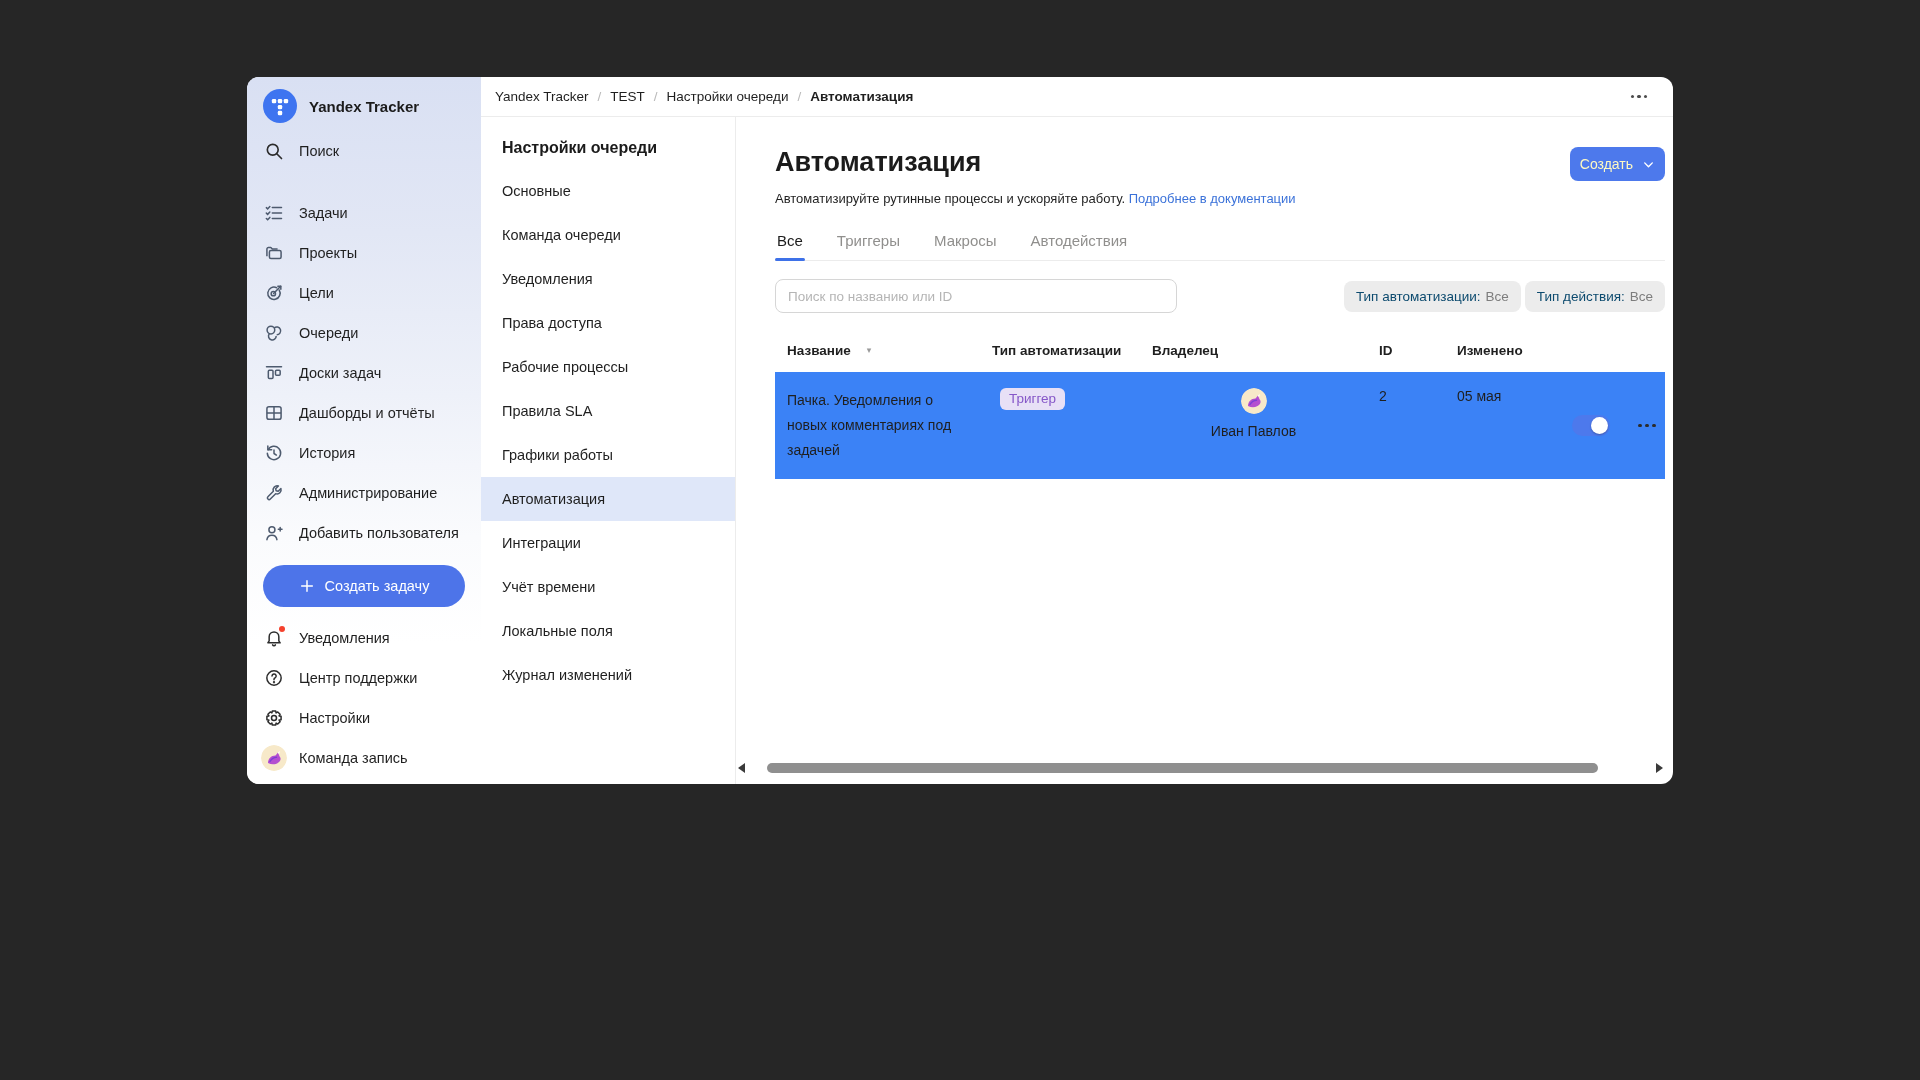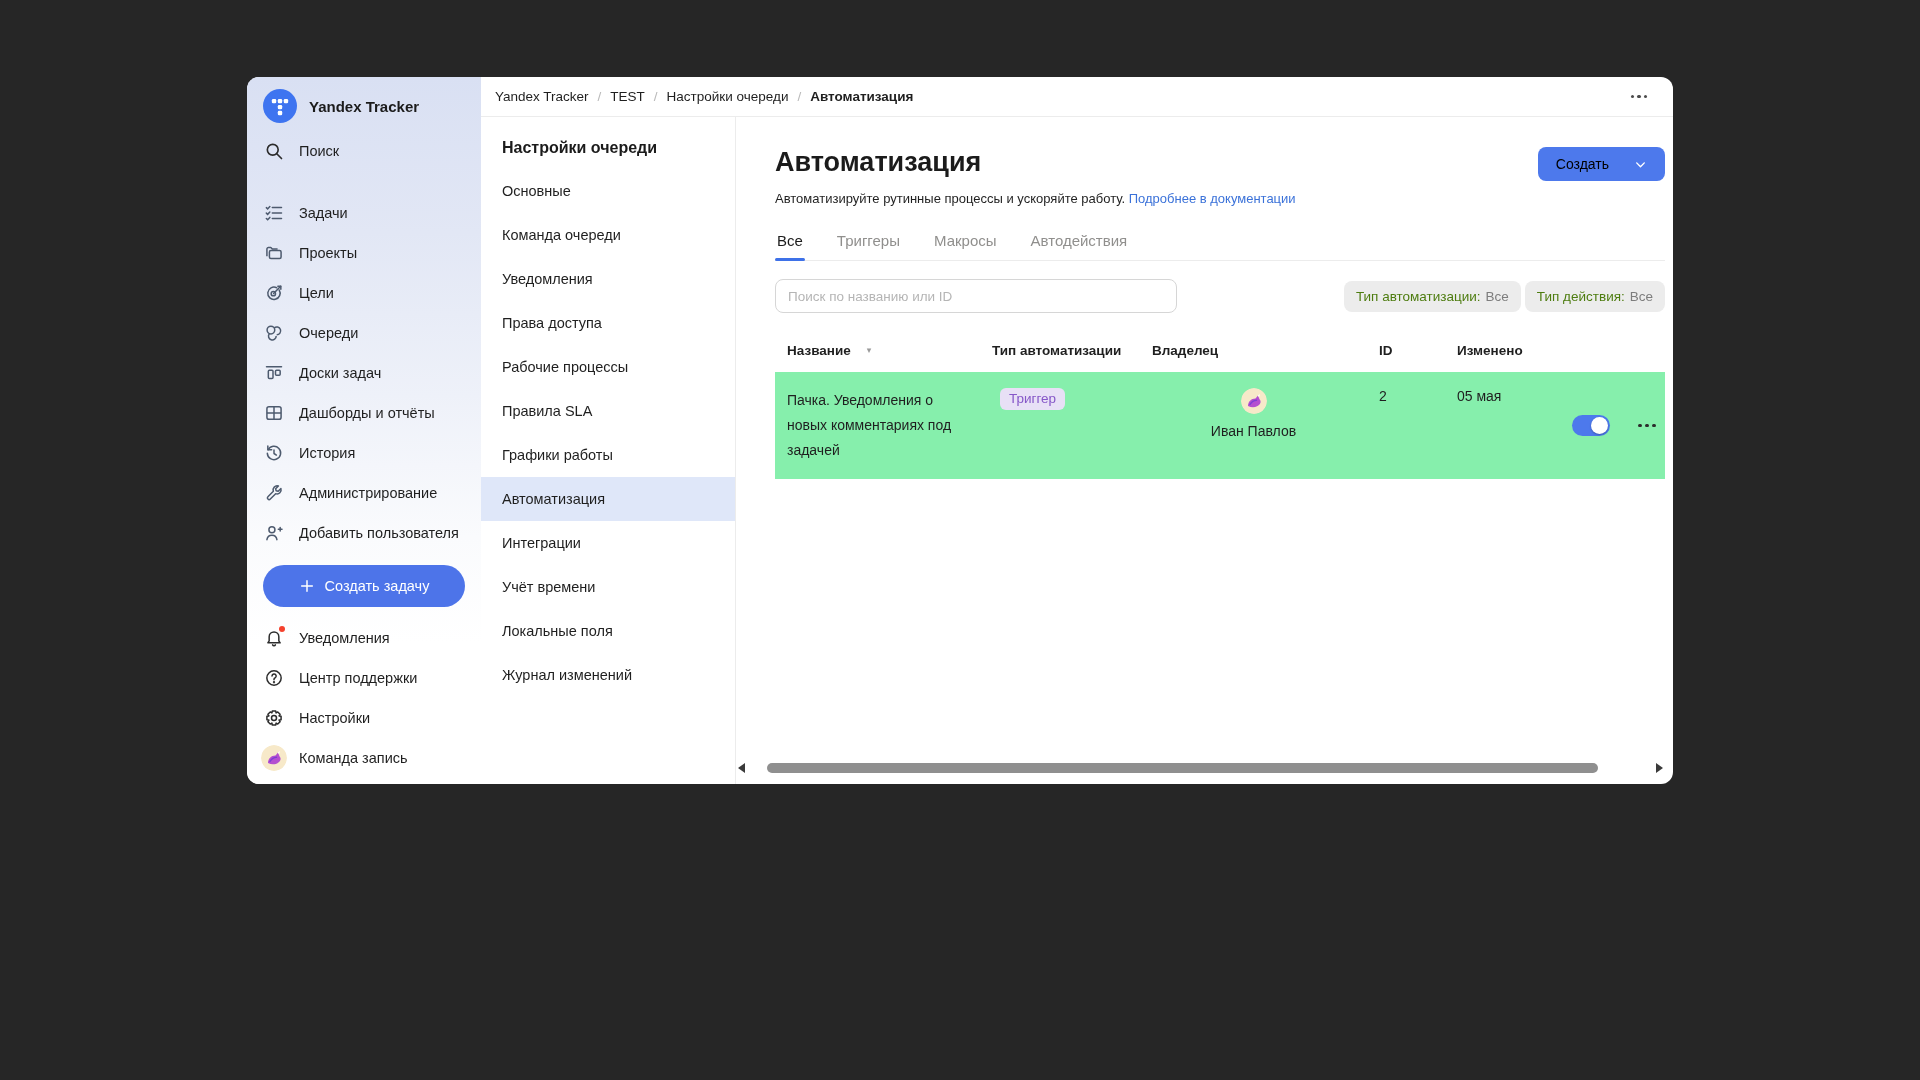--- a/index.html
+++ b/index.html
@@ -41,44 +41,44 @@
   
   .queue-menu { width:255px; flex:0 0 255px; border-right:1px solid #ececec; padding-top:22px; }
   .queue-title { font-size:16px; font-weight:700; color:#1b1b1b; padding:0 0 12px 21px; }
   .queue-item { height:44px; display:flex; align-items:center; padding-left:21px; font-size:14.5px; color:#1f1f1f; cursor:pointer; }
   .queue-item.selected { background:#dfe7f9; }
 
   
   .main { flex:1; position:relative; padding:0 8px 0 39px; min-width:0; }
   .main-header { display:flex; align-items:flex-start; justify-content:space-between; margin-top:30px; }
   .page-title { font-size:27px; font-weight:700; color:#1b1b1b; }
-  .create-btn { height:34px; background:#4d79ec; border-radius:8px; color:#000000; font-size:14px; font-weight:500;
-                display:flex; align-items:center; gap:25px; padding:0 18px; cursor:pointer; }
+  .create-btn { height:34px; background:#4d79ec; border-radius:8px; color:#fef9c3; font-size:14px; font-weight:500;
+                display:flex; align-items:center; gap:9px; padding:0 10px; cursor:pointer; }
   .desc-row { margin-top:10px; font-size:13px; color:#1f1f1f; }
   .doc-link { color:#3b72d9; cursor:pointer; }
   .tabs-row { margin-top:26px; display:flex; gap:30px; border-bottom:1px solid #ececec; }
   .tab { font-size:15px; color:#908f8d; padding:0 2px 11px 2px; cursor:pointer; position:relative; }
   .tab.active { color:#1b1b1b; }
   .tab.active::after { content:""; position:absolute; left:0; right:0; bottom:-1px; height:3px; border-radius:2px; background:#3e71e8; }
 
   .filter-row { margin-top:18px; display:flex; align-items:center; gap:4px; }
   .search-input { width:402px; height:34px; border:1px solid #d6d6d6; border-radius:8px; padding:0 12px;
                   font-size:13.5px; color:#1f1f1f; font-family:inherit; outline:none; }
   .search-input::placeholder { color:#b5b5b5; }
   .chip { height:31px; background:#ececec; border-radius:8px; display:flex; align-items:center; gap:5px;
           padding:0 12px; font-size:13.5px; cursor:pointer; white-space:nowrap; }
-  .chip .c-label { color:#4d7c0f; font-weight:500; }
+  .chip .c-label { color:#0c4a6e; font-weight:500; }
   .chip .c-value { color:#7d7d7d; }
 
   
   .table { margin-top:22px; width:890px; }
   .t-grid { display:grid; grid-template-columns:205px 160px 227px 78px 115px 1fr; }
   .t-head { font-size:13.5px; font-weight:700; color:#1f1f1f; padding:8px 12px 14px 12px; display:flex; align-items:center; gap:16px; }
   .sort-caret { color:#9a9a9a; font-size:9px; line-height:1; }
-  .t-row { background:#86efac; }
+  .t-row { background:#3b82f6; }
   .t-cell { padding:16px 12px; font-size:14px; color:#1f1f1f; display:flex; align-items:flex-start; }
   .name-cell { line-height:25px; max-width:190px; }
   .badge { background:#e8e0f6; color:#8657c8; font-size:13.5px; border-radius:6px; padding:4px 9px; line-height:1;margin-left:8px; }
   .owner-cell { display:flex; align-items:center; gap:9px;flex-direction:column; }
   .controls-cell { justify-content:flex-end; align-items:center; gap:26px; padding-right:16px; display:flex; }
   .toggle { width:38px; height:21px; border-radius:11px; background:#4d79ec; position:relative; cursor:pointer; flex:0 0 38px; }
   .toggle .knob { position:absolute; top:2px; right:2px; width:17px; height:17px; border-radius:50%; background:#fff; box-shadow:0 1px 2px rgba(0,0,0,.25); }
   .row-dots { display:flex; gap:3.5px; cursor:pointer; padding:6px 2px; }
   .row-dots i { width:3.5px; height:3.5px; border-radius:50%; background:#2c2c2c; }
 

